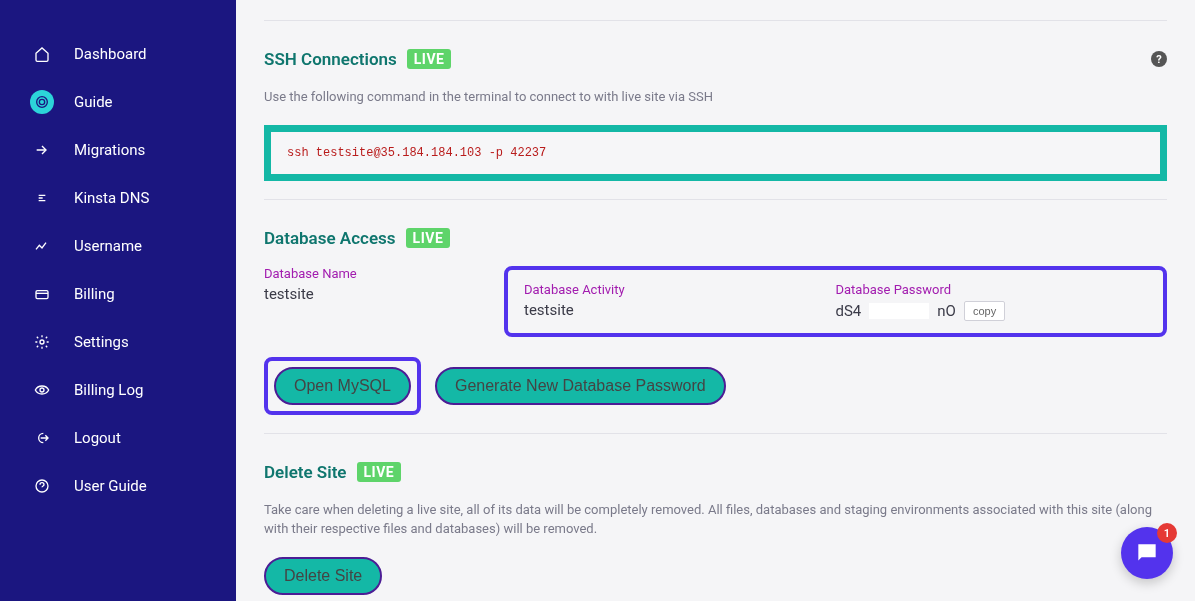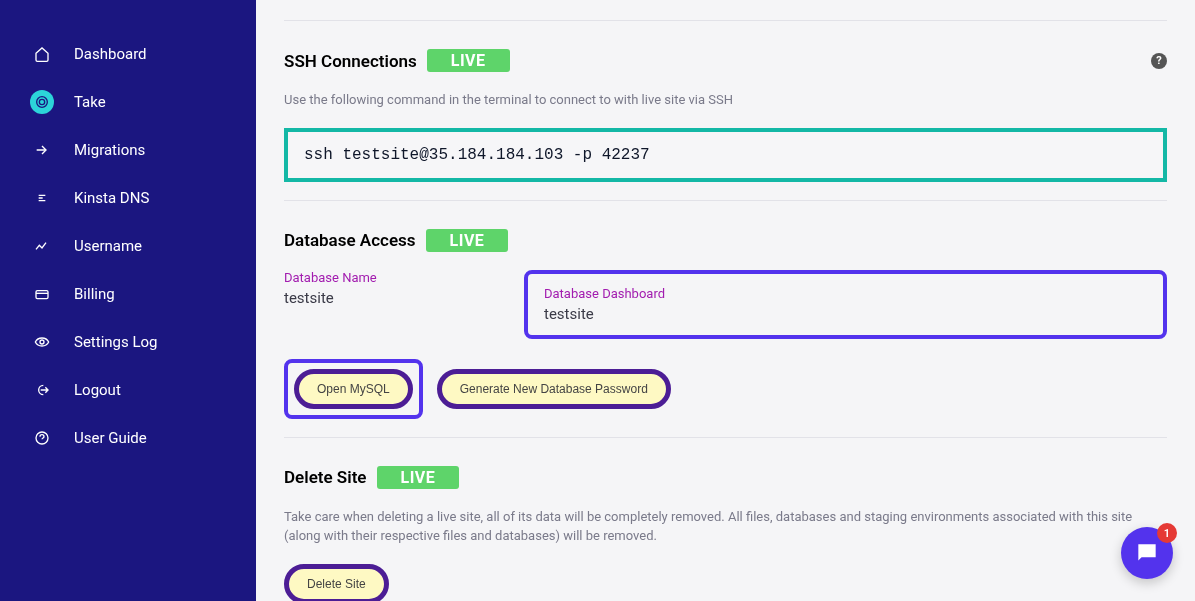--- a/index.html
+++ b/index.html
@@ -1,45 +1,45 @@
 <!DOCTYPE html>
 <html><head>
 <meta charset="utf-8">
 <style>
   * { margin: 0; padding: 0; box-sizing: border-box; }
   body { font-family: -apple-system, BlinkMacSystemFont, "Segoe UI", Roboto, sans-serif; background: #f5f5f7; color: #333; width: 1195px; height: 601px; overflow: hidden; }
   .layout { display: flex; height: 601px; }
-  .sidebar { width: 256px; background: #1b1680; color: #fff; padding: 30px 0; flex-shrink: 0; }
+  .sidebar { width: 236px; background: #1b1680; color: #fff; padding: 30px 0; flex-shrink: 0; }
   .sidebar-item { display: flex; align-items: center; padding: 12px 30px; cursor: pointer; font-size: 15px; }
   .sidebar-item.active .sidebar-icon { background: #2cd4d9; color: #1b1680; border-radius: 50%; }
   .sidebar-icon { width: 24px; height: 24px; display: inline-flex; align-items: center; justify-content: center; margin-right: 20px; flex-shrink: 0; }
   .sidebar-icon svg { width: 16px; height: 16px; stroke: currentColor; fill: none; stroke-width: 2; }
   .sidebar-icon.active svg { stroke: #1b1680; }
   .sidebar-label { font-size: 15px; }
   .main { flex: 1; padding: 20px 28px 20px 28px; overflow-y: auto; }
   .section { border-top: 1px solid #e2e2e8; padding: 28px 0 18px 0; }
   .section:first-child { border-top: 1px solid #e2e2e8; margin-top: 0; }
   .section-header { display: flex; align-items: center; gap: 10px; margin-bottom: 18px; }
-  .section-title { font-size: 17px; font-weight: 600; color: #000000; }
-  .live-badge { background: #5ed46a; color: #fff; font-size: 16px; font-weight: 700; padding: 2px 24px; border-radius: 3px; letter-spacing: 0.5px; }
+  .section-title { font-size: 17px; font-weight: 600; color: #0f766e; }
+  .live-badge { background: #5ed46a; color: #fff; font-size: 14px; font-weight: 700; padding: 2px 7px; border-radius: 3px; letter-spacing: 0.5px; }
   .help-icon { margin-left: auto; width: 16px; height: 16px; border-radius: 50%; background: #555; color: #fff; display: inline-flex; align-items: center; justify-content: center; font-size: 11px; font-weight: bold; }
   .section-desc { color: #7a7a8a; font-size: 13px; margin-bottom: 18px; line-height: 1.5; }
-  .code-box { background: #f6f6f8; border: 4px solid #14b8a6; padding: 14px 16px; font-family: "Courier New", monospace; font-size: 16px; color: #0f172a; }
+  .code-box { background: #f6f6f8; border: 7px solid #14b8a6; padding: 14px 16px; font-family: "Courier New", monospace; font-size: 12px; color: #b91c1c; }
   .db-row { display: flex; gap: 0; margin-bottom: 20px; }
   .db-col { flex: 1; min-width: 0; }
   .db-col.name { flex: 0 0 240px; }
   .db-label { color: #a21caf; font-size: 13px; margin-bottom: 4px; }
   .db-value { color: #3b3b48; font-size: 15px; }
   .db-creds-box { display: flex; gap: 0; border: 4px solid #5333ed; border-radius: 8px; padding: 12px 16px; flex: 1; }
   .db-creds-box .db-col { flex: 1; }
   .pw-row { display: flex; align-items: center; gap: 8px; }
   .pw-mask { background: #fff; display: inline-block; }
   .copy-btn { border: 1px solid #d0d0d8; background: #fff; padding: 3px 8px; font-size: 11px; color: #666; cursor: pointer; border-radius: 2px; }
   .btn-row { display: flex; gap: 14px; align-items: center; }
-  .btn { border: 5px solid #4c1d95; background: #fef9c3; padding: 8px 18px; border-radius: 20px; font-size: 12px; color: #444; cursor: pointer; }
+  .btn { border: 2px solid #4c1d95; background: #14b8a6; padding: 8px 18px; border-radius: 20px; font-size: 16px; color: #444; cursor: pointer; }
   .btn-highlight-wrap { border: 4px solid #5333ed; border-radius: 8px; padding: 6px; display: inline-block; }
   .chat-bubble { position: fixed; right: 22px; bottom: 22px; width: 52px; height: 52px; border-radius: 50%; background: #5333ed; display: flex; align-items: center; justify-content: center; box-shadow: 0 4px 12px rgba(0,0,0,0.2); }
   .chat-bubble svg { width: 26px; height: 26px; fill: #fff; }
   .chat-badge { position: absolute; top: -4px; right: -4px; background: #e53935; color: #fff; border-radius: 50%; width: 20px; height: 20px; font-size: 11px; display: flex; align-items: center; justify-content: center; font-weight: 600; }
 </style>
 </head>
 <body>
 
 <div class="layout">
   <nav class="sidebar">
@@ -51,21 +51,21 @@
         </span>
       <span class="sidebar-label">Dashboard</span>
     </div>
     <div class="sidebar-item active">
       <span class="sidebar-icon active" style="background:#2cd4d9;border-radius:50%">
           <svg viewBox="0 0 24 24" style="stroke:#1b1680">
             <circle cx="12" cy="12" r="4"></circle>
             <circle cx="12" cy="12" r="8"></circle>
           </svg>
         </span>
-      <span class="sidebar-label">Take</span>
+      <span class="sidebar-label">Guide</span>
     </div>
     <div class="sidebar-item">
       <span class="sidebar-icon">
           <svg viewBox="0 0 24 24">
             <path d="M4 12h12M12 6l6 6-6 6"></path>
           </svg>
         </span>
       <span class="sidebar-label">Migrations</span>
     </div>
     <div class="sidebar-item">
@@ -90,24 +90,33 @@
             <rect x="3" y="7" width="18" height="12" rx="2"></rect>
             <path d="M3 11h18"></path>
           </svg>
         </span>
       <span class="sidebar-label">Billing</span>
     </div>
     <div class="sidebar-item">
       <span class="sidebar-icon">
           <svg viewBox="0 0 24 24">
             <circle cx="12" cy="12" r="3"></circle>
+            <path d="M12 2v3M12 19v3M4.2 4.2l2.1 2.1M17.7 17.7l2.1 2.1M2 12h3M19 12h3M4.2 19.8l2.1-2.1M17.7 6.3l2.1-2.1"></path>
+          </svg>
+        </span>
+      <span class="sidebar-label">Settings</span>
+    </div>
+    <div class="sidebar-item">
+      <span class="sidebar-icon">
+          <svg viewBox="0 0 24 24">
+            <circle cx="12" cy="12" r="3"></circle>
             <path d="M2 12s3-6 10-6 10 6 10 6-3 6-10 6-10-6-10-6z"></path>
           </svg>
         </span>
-      <span class="sidebar-label">Settings Log</span>
+      <span class="sidebar-label">Billing Log</span>
     </div>
     <div class="sidebar-item">
       <span class="sidebar-icon">
           <svg viewBox="0 0 24 24">
             <path d="M14 5a7 7 0 100 14M10 12h11M17 8l4 4-4 4"></path>
           </svg>
         </span>
       <span class="sidebar-label">Logout</span>
     </div>
     <div class="sidebar-item">
@@ -138,22 +147,31 @@
         <span class="section-title">Database Access</span>
         <span class="live-badge">LIVE</span>
       </div>
       <div class="db-row">
         <div class="db-col name">
           <div class="db-label">Database Name</div>
           <div class="db-value">testsite</div>
         </div>
         <div class="db-creds-box">
           <div class="db-col">
-            <div class="db-label">Database Dashboard</div>
+            <div class="db-label">Database Activity</div>
             <div class="db-value">testsite</div>
+          </div>
+          <div class="db-col">
+            <div class="db-label">Database Password</div>
+            <div class="pw-row">
+              <span class="db-value">dS4</span>
+              <span class="pw-mask" style="width:60px;height:16px;"></span>
+              <span class="db-value">nO</span>
+              <button class="copy-btn">copy</button>
+            </div>
           </div>
         </div>
       </div>
       <div class="btn-row">
         <span class="btn-highlight-wrap">
           <button class="btn">Open MySQL</button>
         </span>
         <button class="btn">Generate New Database Password</button>
       </div>
     </section>

